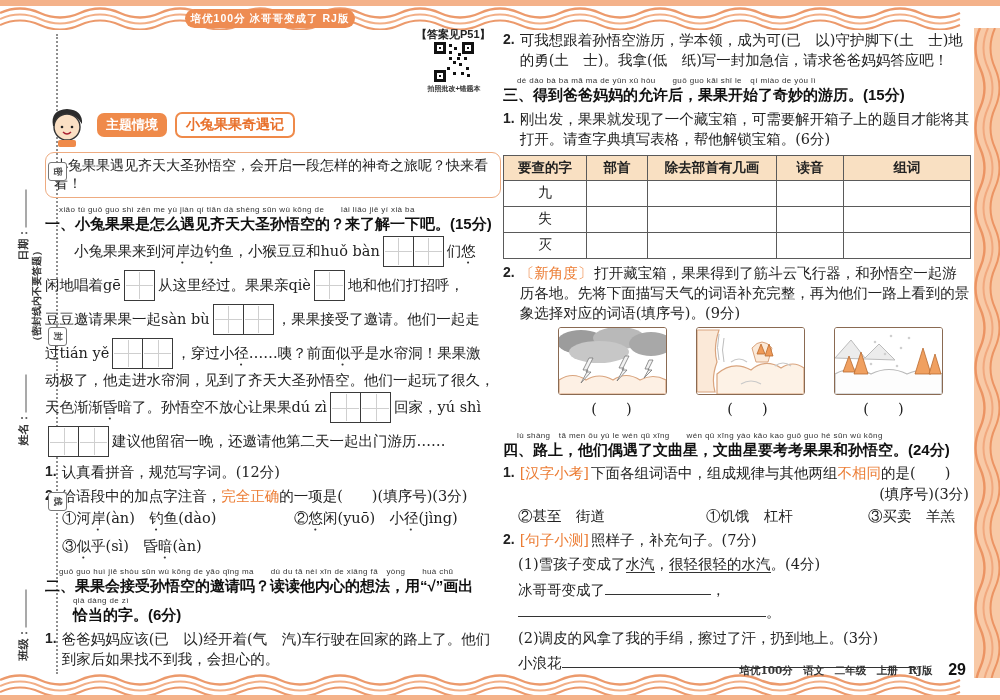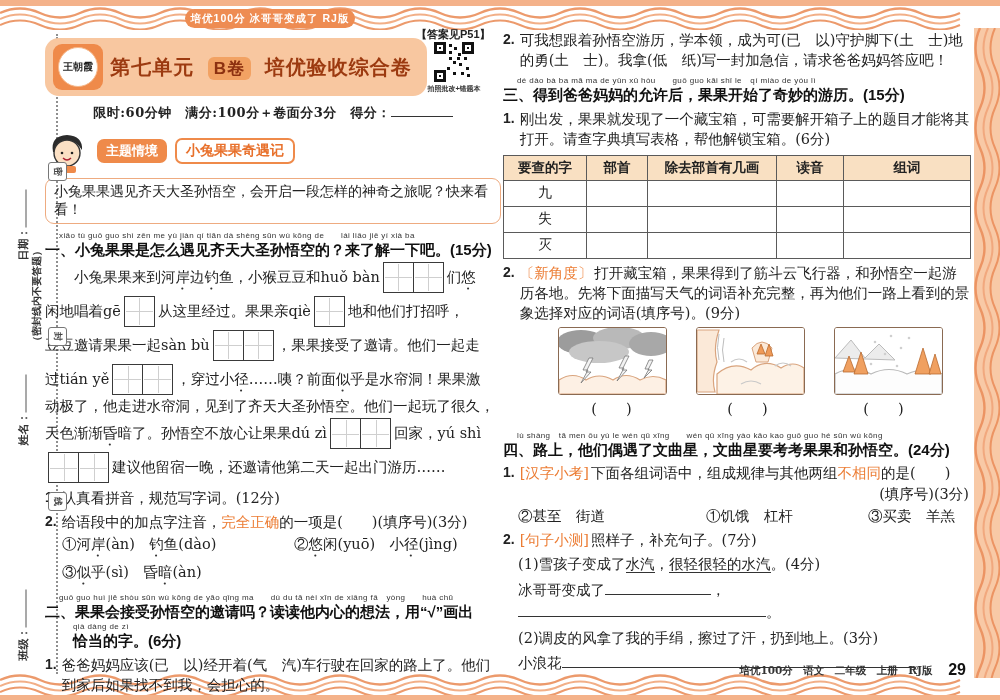--- a/index.html
+++ b/index.html
@@ -133,30 +133,20 @@
 <span class="sealbox" style="top:327px">封</span>
 <span class="sealbox" style="top:492px">线</span>
 <div class="vlab" style="left:-22px;top:208px;width:90px"><span>日期：</span><span class="vblank"></span></div>
 <div class="vlab vnote" style="left:-29px;top:273px;width:132px">（密封线内不要答题）</div>
 <div class="vlab" style="left:-22px;top:393px;width:90px"><span>姓名：</span><span class="vblank"></span></div>
 <div class="vlab" style="left:-22px;top:608px;width:90px"><span>班级：</span><span class="vblank"></span></div>
 
 <div class="col-l">
 
   <div class="hcard">
-    <div class="card">
-      <div class="logo">
-        <div class="logo-c">王朝霞</div>
-      </div>
-      <div class="htitle">
-        <span>第七单元</span>
-        <span class="bchip">B卷</span>
-        <span>培优验收综合卷</span>
-      </div>
-    </div>
     <svg class="qr" viewBox="0 0 42 42" xmlns="http://www.w3.org/2000/svg">
       <rect x="0" y="0" width="42" height="42" fill="#fff"></rect>
       <g fill="#111">
         <rect x="1" y="1" width="12" height="12"></rect>
           <rect x="29" y="1" width="12" height="12"></rect>
           <rect x="1" y="29" width="12" height="12"></rect>
         <rect x="16" y="3" width="3" height="3"></rect>
           <rect x="21" y="6" width="3" height="3"></rect>
           <rect x="16" y="10" width="3" height="3"></rect>
         <rect x="25" y="12" width="3" height="3"></rect>
@@ -179,21 +169,20 @@
         </g>
       <g fill="#111">
           <rect x="6" y="6" width="2" height="2"></rect>
           <rect x="34" y="6" width="2" height="2"></rect>
           <rect x="6" y="34" width="2" height="2"></rect>
         </g>
     </svg>
     <div class="qrcap">拍照批改+错题本</div>
   </div>
 
-  <div class="limits"><span>限时:60分钟　满分:100分＋卷面分3分　得分：</span><span class="score-line"></span></div>
 
   <div class="theme">
     <svg width="44" height="44" viewBox="0 0 44 44" xmlns="http://www.w3.org/2000/svg">
       <path d="M8,23 Q5,7 22,6 Q38,7 37,21 Q31,11 24,13 Q13,11 11,23 Z" fill="#2b2b2b"></path>
       <circle cx="22" cy="24" r="13" fill="#fbe0c4" stroke="#333" stroke-width="1.4"></circle>
       <circle cx="17" cy="24" r="1.3" fill="#222"></circle>
         <circle cx="27" cy="24" r="1.3" fill="#222"></circle>
       <path d="M18,29 Q22,33 26,29" fill="none" stroke="#a23" stroke-width="1.4"></path>
       <rect x="13" y="37" width="18" height="7" rx="2" fill="#ef8a4a"></rect>
     </svg>

